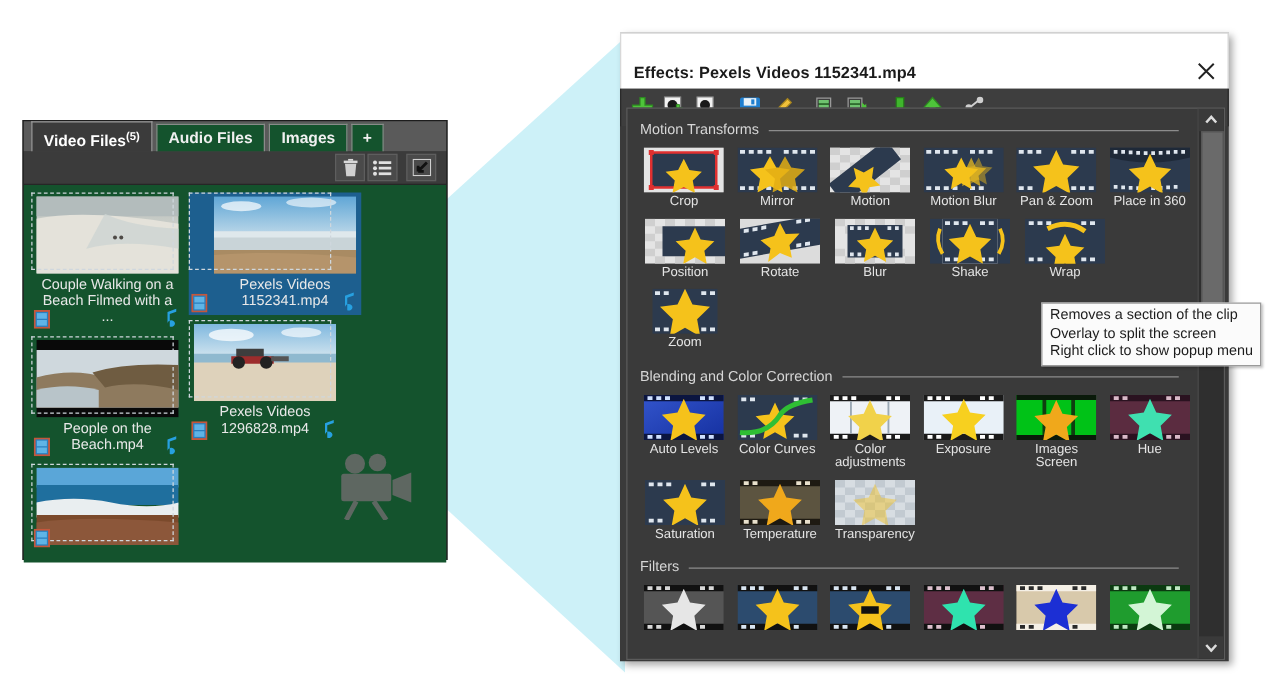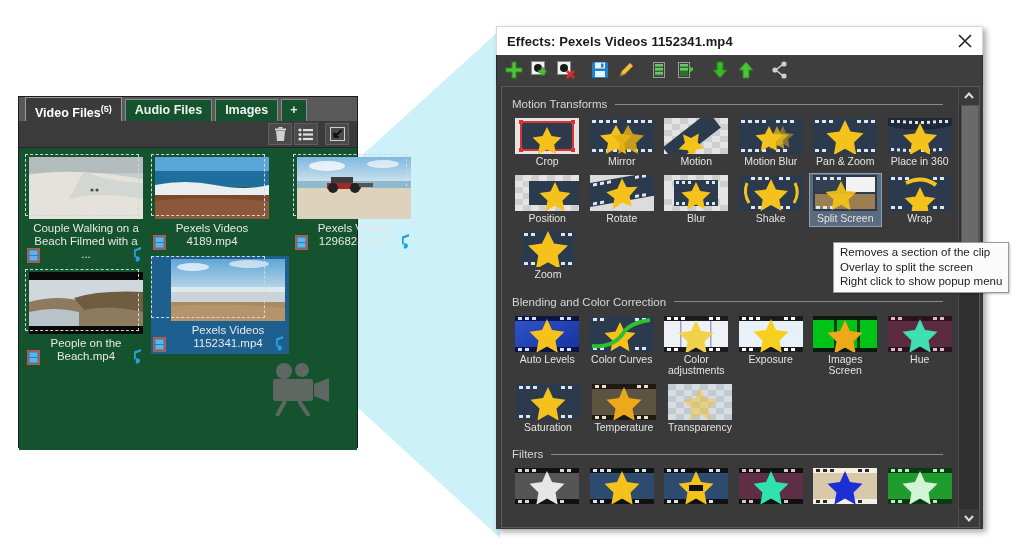--- a/index.html
+++ b/index.html
@@ -34,21 +34,21 @@
       border:1px dashed #cfd7dd;box-sizing:border-box;}
   .thumb .cap{color:#e8e8e8;font-size:11.5px;line-height:13px;margin-top:3px;padding:0 2px;}
   .badge-film{position:absolute;left:2px;bottom:2px;width:13px;height:15px;}
   .badge-note{position:absolute;right:3px;bottom:1px;width:15px;height:18px;}
   #cam-watermark{position:absolute;right:22px;bottom:34px;width:66px;height:56px;opacity:.85;}
 
   
   #effects-window{position:absolute;left:496px;top:26px;width:487px;height:503px;z-index:3;
       background:#3a3a3a;box-shadow:3px 3px 6px rgba(0,0,0,.35);}
   #fx-titlebar{height:28px;background:#ffffff;display:flex;align-items:center;
-      border:1px solid #d8d8d8;border-bottom:none;padding:0 4px 0 10px;}
+      border:1px solid #d8d8d8;border-bottom:none;padding:16px 4px 0 10px;}
   #fx-title{flex:1;font-size:13px;color:#1b1b1b;font-weight:bold;letter-spacing:.1px;}
   #fx-close{width:26px;height:24px;display:flex;align-items:center;justify-content:center;}
 
   #fx-toolbar{height:30px;background:#3e3e3e;display:flex;align-items:center;padding-left:4px;
       border-left:1px solid #2a2a2a;border-right:1px solid #2a2a2a;}
   .fxt{width:26px;height:26px;display:flex;align-items:center;justify-content:center;}
   .fxt-gap{width:8px;}
 
   #fx-body{position:absolute;left:5px;top:60px;width:477px;height:440px;background:#3a3a3a;
       border:1px solid #5b5b5b;overflow:hidden;}
@@ -194,21 +194,20 @@
           <path d="M0 44 Q40 38 114 44 L114 62 L0 62 Z" fill="#8c573a"></path>
         </svg>
       </span>
       <span class="dash"></span>
       <svg class="badge-film" viewBox="0 0 13 15">
         <rect x="0" y="0" width="13" height="15" fill="#c5573c"></rect>
           <rect x="1.5" y="1.5" width="10" height="12" fill="#2a7fbe"></rect>
         <rect x="2.5" y="2.5" width="8" height="4.5" fill="#5fb4e6"></rect>
           <rect x="2.5" y="8" width="8" height="4.5" fill="#5fb4e6"></rect>
       </svg>
-      <div class="cap">Pexels Videos 4189.mp4</div>
     </div>
 
     <div class="thumb selected">
       <span class="shot">
         <svg width="114" height="62" viewBox="0 0 114 62">
           <defs>
               <linearGradient id="g3" x1="0" y1="0" x2="0" y2="1">
             <stop offset="0" stop-color="#5fa6d6"></stop>
                 <stop offset="1" stop-color="#b9d6e8"></stop>
               </linearGradient>
@@ -633,39 +632,20 @@
                   <rect x="19" y="31" width="4" height="3"></rect>
                   <rect x="40" y="31" width="4" height="3"></rect>
                   <rect x="47" y="31" width="4" height="3"></rect>
                 </g>
               <path d="M8 8 q-4 10 2 20" stroke="#f5c21b" stroke-width="3" fill="none"></path>
               <path d="M56 8 q5 10 -1 20" stroke="#f5c21b" stroke-width="3" fill="none"></path>
               <path d="M32 4 l5 10.5 12 1.6 -8.7 8.4 2.1 11.5 -10.4-5.9 -10.4 5.9 2.1-11.5 -8.7-8.4 12-1.6z" fill="#f5c21b"></path>
             </svg>
             <div class="fx-lab">Shake</div>
           </div>
-          <div class="fx-item selected">
-            <svg class="fx-ico" viewBox="0 0 64 36">
-              <rect width="64" height="36" fill="#2c3a4e"></rect>
-              <rect x="33" y="2" width="29" height="15" fill="#f2f2f2"></rect>
-              <rect x="2" y="19" width="60" height="15" fill="#9b7f52"></rect>
-              <rect x="2" y="2" width="29" height="15" fill="#32404f"></rect>
-              <g fill="#dfe6ee">
-                  <rect x="3" y="2" width="4" height="3"></rect>
-                  <rect x="10" y="2" width="4" height="3"></rect>
-                  <rect x="17" y="2" width="4" height="3"></rect>
-                  <rect x="24" y="2" width="4" height="3"></rect>
-              <rect x="3" y="31" width="4" height="3"></rect>
-                  <rect x="10" y="31" width="4" height="3"></rect>
-                  <rect x="17" y="31" width="4" height="3"></rect>
-                </g>
-              <path d="M28 6 l4.5 9.5 11 1.4 -8 7.7 1.9 10.6 -9.4-5.4 -9.4 5.4 1.9-10.6 -8-7.7 11-1.4z" fill="#f5c21b" opacity=".92"></path>
-            </svg>
-            <div class="fx-lab">Split Screen</div>
-          </div>
           <div class="fx-item">
             <svg class="fx-ico" viewBox="0 0 64 36">
               <rect width="64" height="36" fill="#2c3a4e"></rect>
               <g fill="#dfe6ee">
                   <rect x="3" y="2" width="4" height="3"></rect>
                   <rect x="10" y="2" width="4" height="3"></rect>
                   <rect x="17" y="2" width="4" height="3"></rect>
                   <rect x="45" y="2" width="4" height="3"></rect>
                   <rect x="52" y="2" width="4" height="3"></rect>
               <rect x="3" y="31" width="4" height="3"></rect>

